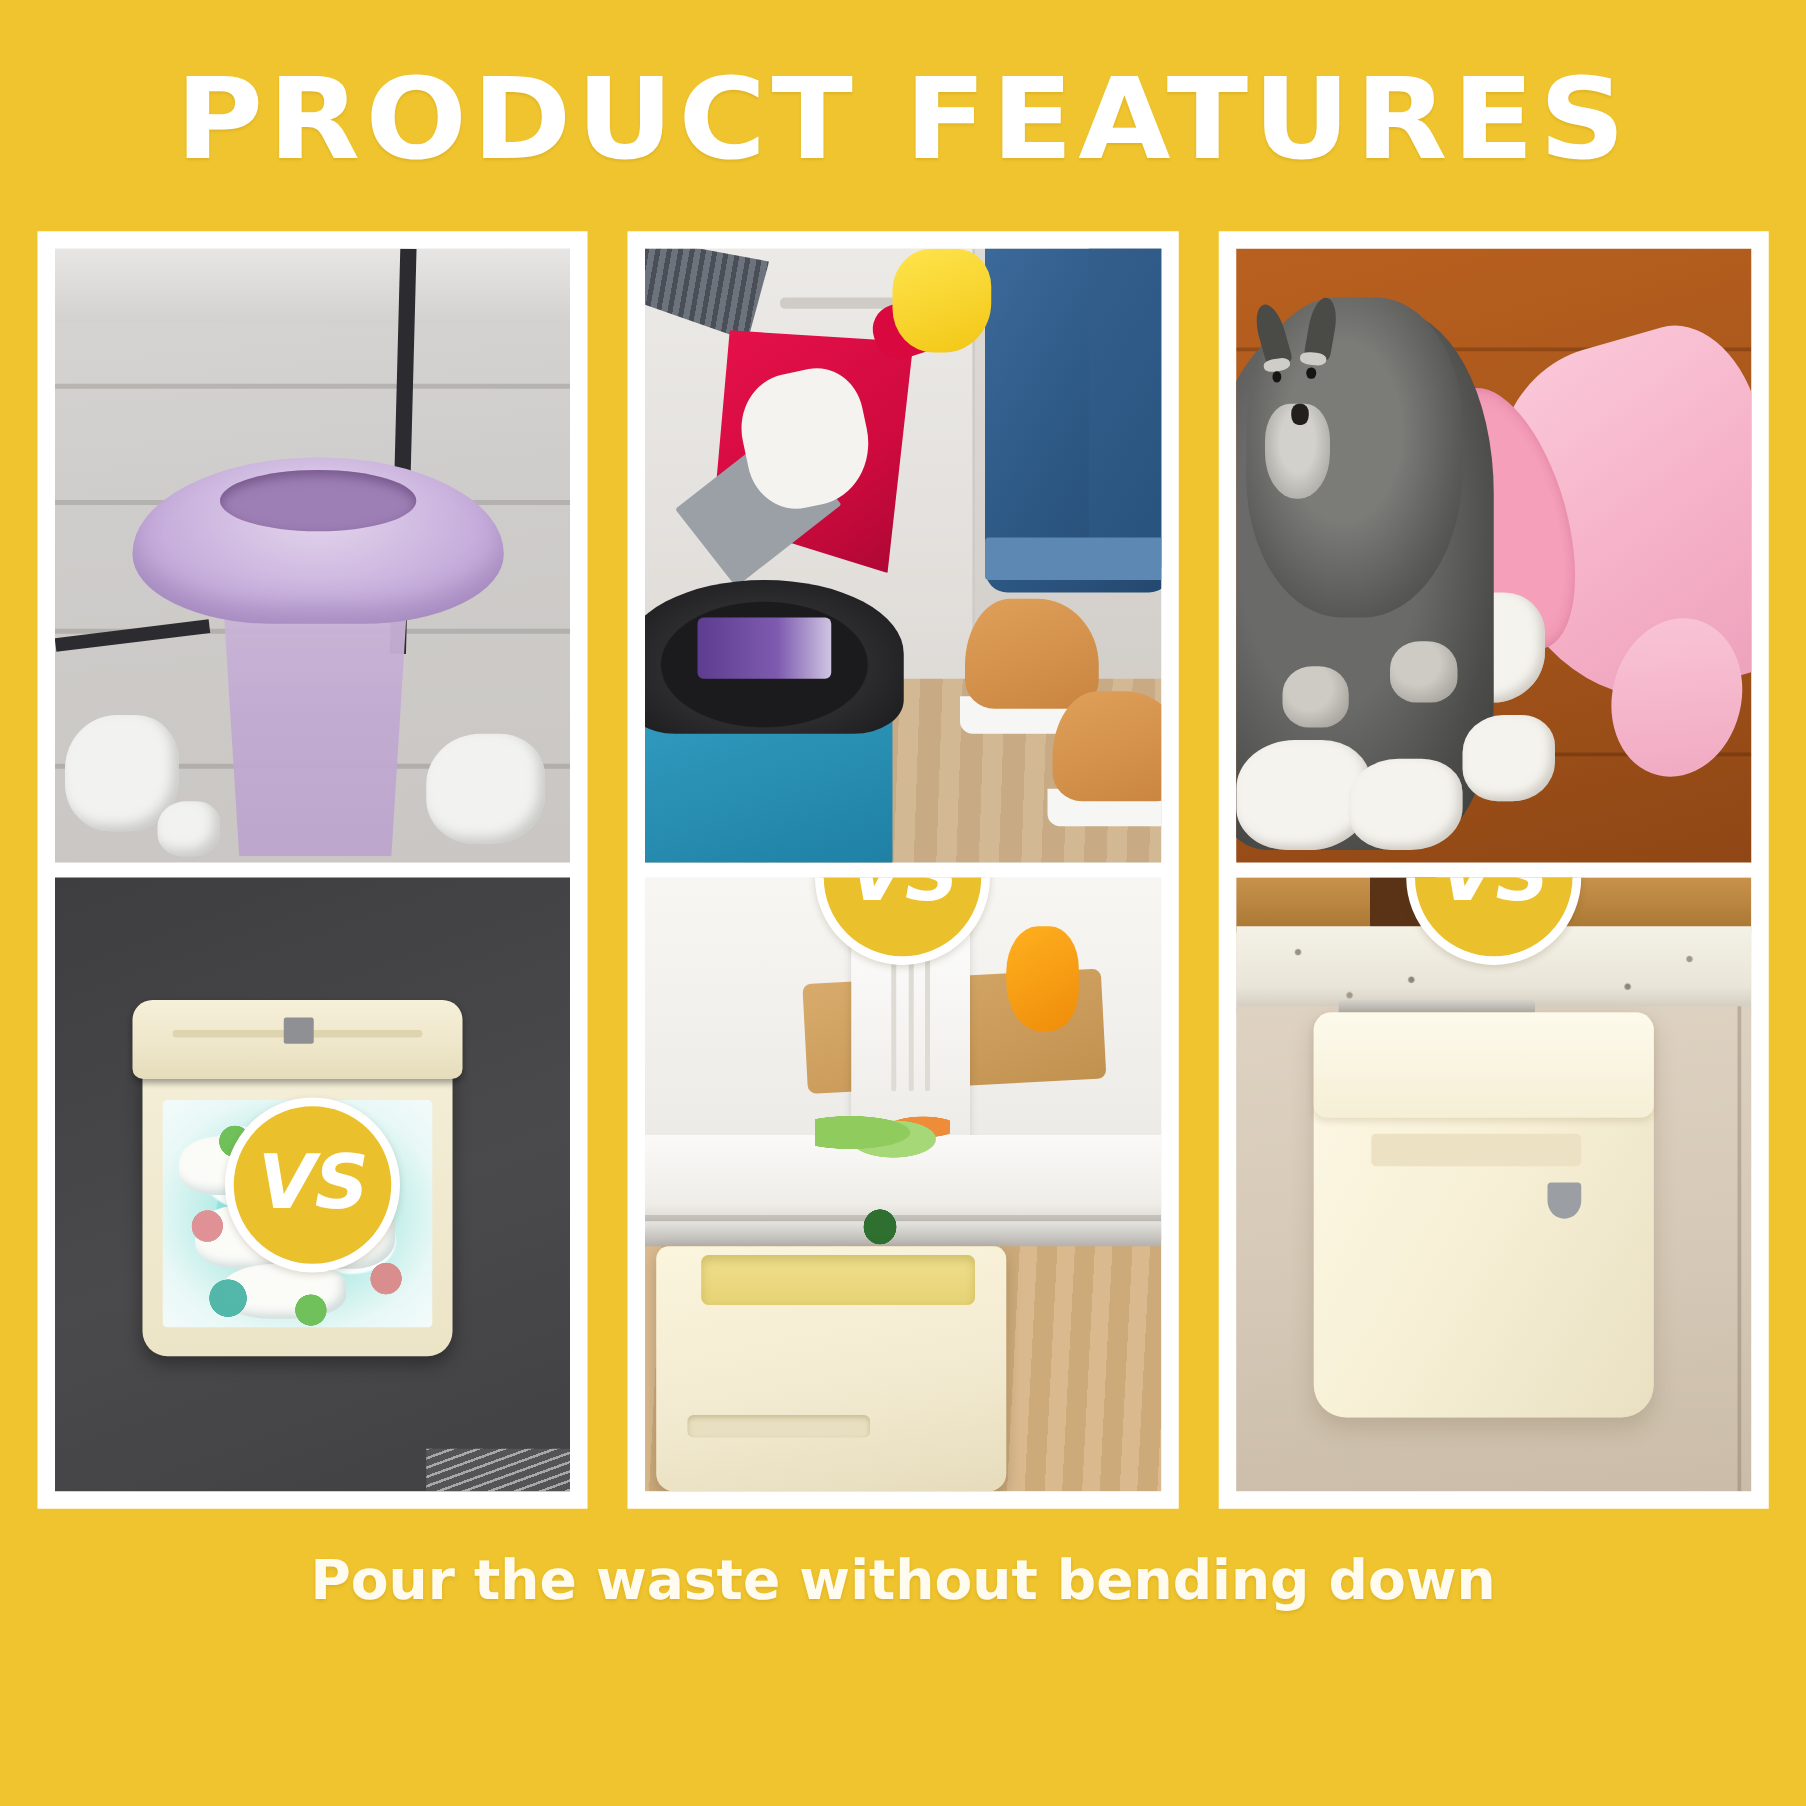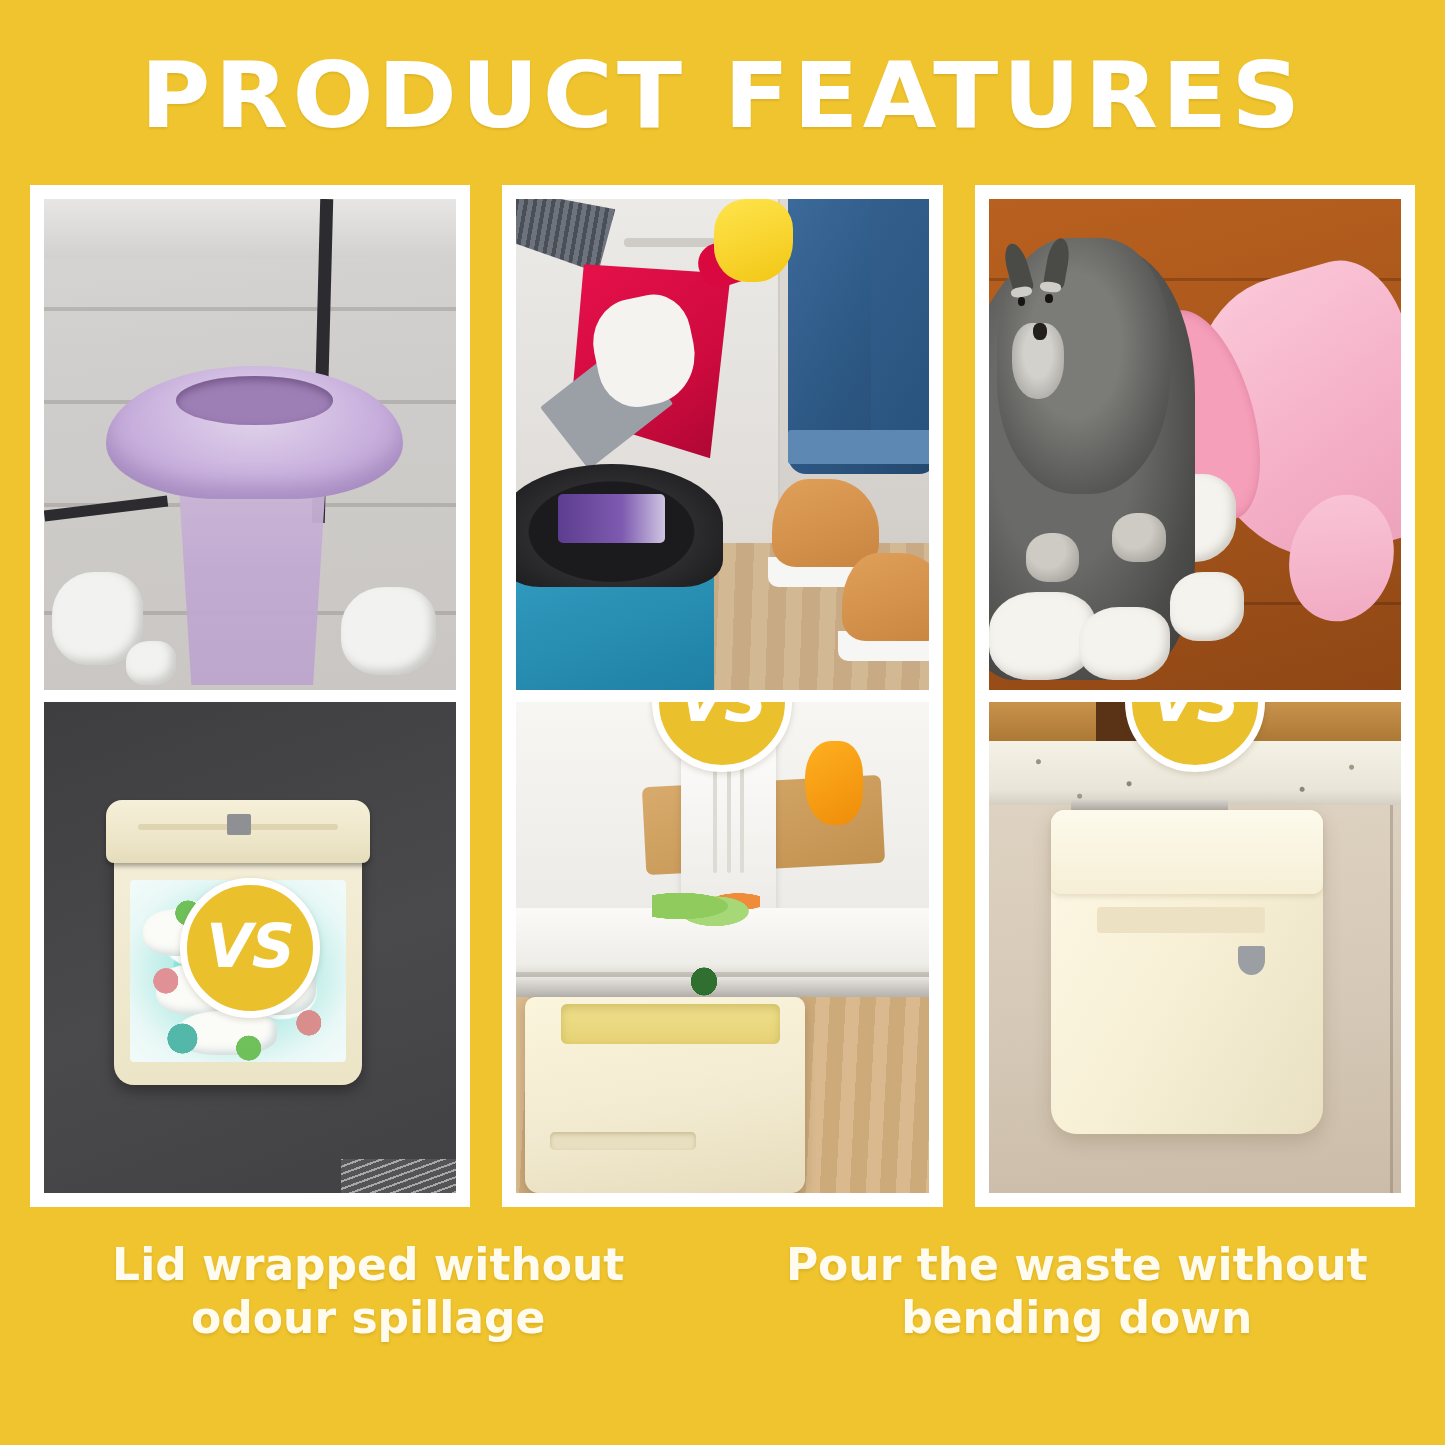--- a/index.html
+++ b/index.html
@@ -676,17 +676,16 @@
         <div class="vs-badge" style="top:0">
           <span>VS</span>
         </div>
       </div>
 
     </div>
 
   </div>
 
   <div class="captions">
-    <div class="caption">Lid wrapped without odour spillage</div>
     <div class="caption">Pour the waste without bending down</div>
   </div>
 
 </div>
 
 </body></html>

